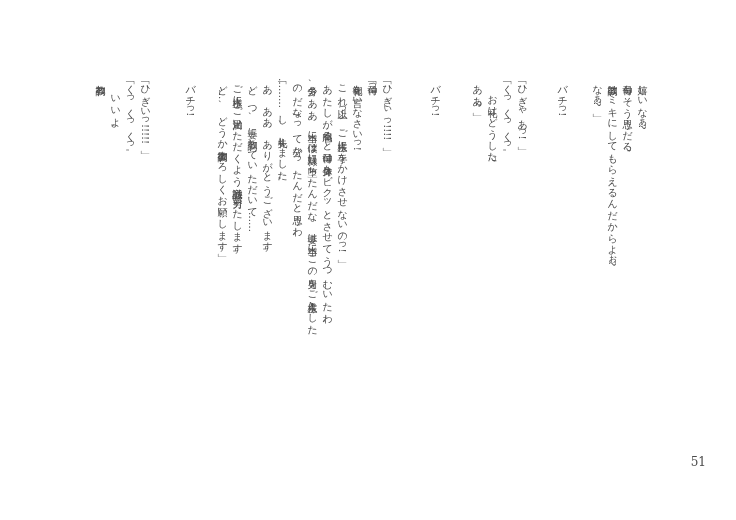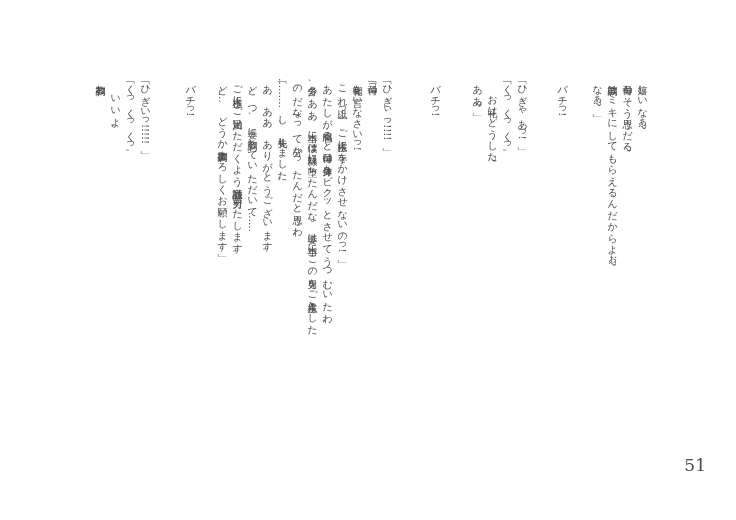--- a/index.html
+++ b/index.html
@@ -28,21 +28,21 @@
     color: #4a4a4a;
     letter-spacing: 0;
   }
   .text-line {
     white-space: nowrap;
   }
   .page-number {
     position: absolute;
     top: 455px;
     right: 30px;
-    font-size: 17px;
+    font-size: 12px;
     color: #4a4a4a;
     font-family: "DejaVu Serif", "Liberation Serif", serif;
   }
 </style>
 </head>
 <body>
 
 <div class="page">
   <div class="text-block" id="text-block" style="color: rgb(74, 74, 74);">
       <div class="text-line">嬉しいなぁ?</div>

